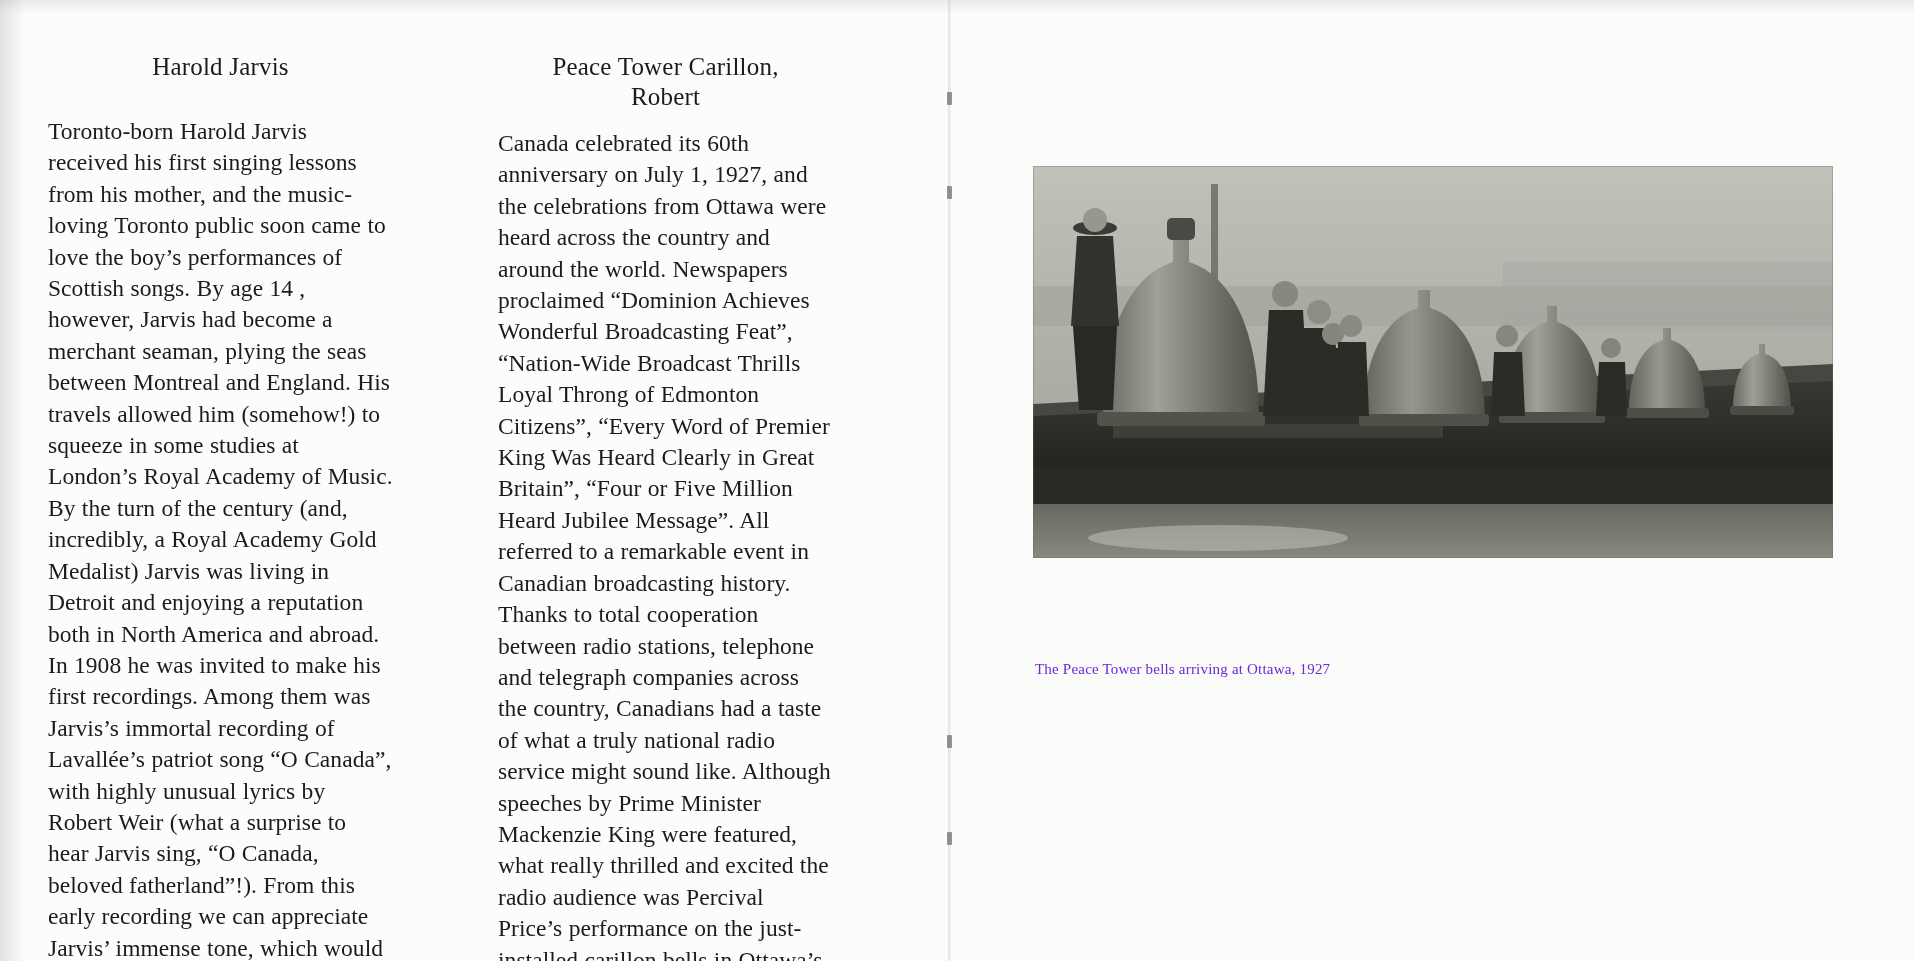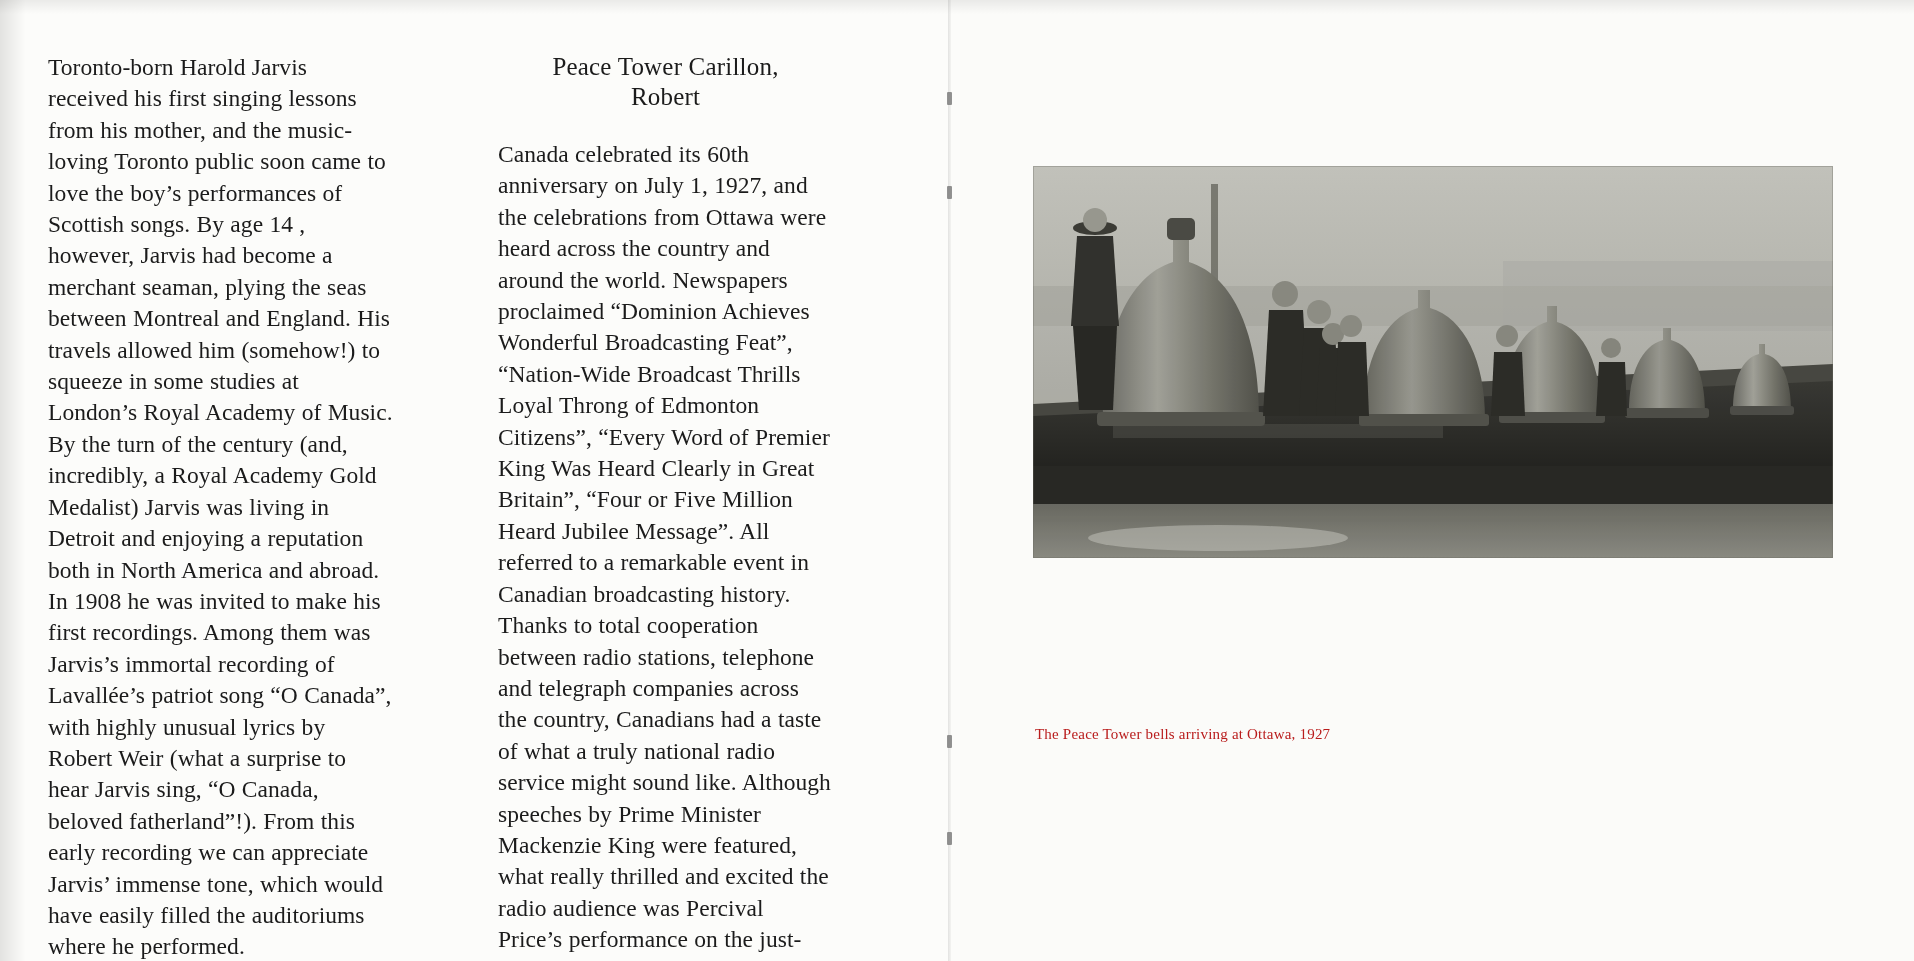--- a/index.html
+++ b/index.html
@@ -81,21 +81,21 @@
   .col-right { left: 498px; width: 335px; }
 
   .col-heading {
     font-size: 25px;
     line-height: 30px;
     text-align: center;
     margin: 0 0 34px 0;
     font-weight: normal;
     letter-spacing: .2px;
   }
-  .col-heading.two-line { margin-bottom: 27px; }
+  .col-heading.two-line { margin-bottom: 16px; }
 
   .col-body {
     font-size: 23.5px;
     line-height: 31.4px;
     text-align: left;
     margin: 0;
     letter-spacing: .05px;
     word-spacing: .4px;
   }
   .col-right .col-body { margin-top: 0; }
@@ -112,25 +112,25 @@
     position: absolute;
     inset: 0;
     overflow: hidden;
     background: #8d8d86;
   }
   .photo svg { display: block; }
 
   .photo-caption {
     position: absolute;
     left: 1035px;
-    top: 725px;
+    top: 660px;
     width: 700px;
     font-size: 15px;
     line-height: 18px;
-    color: #b91c1c;
+    color: #6d28d9;
     letter-spacing: .2px;
   }
 </style>
 </head>
 <body>
 
 <div class="page">
 
   <div class="paper-left"></div>
   <div class="paper-right"></div>
@@ -138,20 +138,21 @@
   <div class="edge-shadow-left"></div>
   <div class="edge-shadow-top"></div>
 
   <div class="gutter"></div>
   <div class="staple s1"></div>
   <div class="staple s2"></div>
   <div class="staple s3"></div>
   <div class="staple s4"></div>
 
   <div class="col col-left">
+    <h2 class="col-heading">Harold Jarvis</h2>
     <p class="col-body">Toronto-born Harold Jarvis received his first singing lessons from his mother, and the music-loving Toronto public soon came to love the boy’s performances of Scottish songs. By age 14 , however, Jarvis had become a merchant seaman, plying the seas between Montreal and England. His travels allowed him (somehow!) to squeeze in some studies at London’s Royal Academy of Music. By the turn of the century (and, incredibly, a Royal Academy Gold Medalist) Jarvis was living in Detroit and enjoying a reputation both in North America and abroad. In 1908 he was invited to make his first recordings. Among them was Jarvis’s immortal recording of Lavallée’s patriot song “O Canada”, with highly unusual lyrics by Robert Weir (what a surprise to hear Jarvis sing, “O Canada, beloved fatherland”!). From this early recording we can appreciate Jarvis’ immense  tone, which would have easily filled the auditoriums where he performed.</p>
   </div>
 
   <div class="col col-right">
     <h2 class="col-heading two-line">
       <span>Peace Tower Carillon,</span><br>
       <span>Robert</span>
     </h2>
     <p class="col-body">Canada celebrated its 60th anniversary on July 1, 1927, and the celebrations from Ottawa were heard across the country and around the world. Newspapers proclaimed “Dominion Achieves Wonderful Broadcasting Feat”, “Nation-Wide Broadcast Thrills Loyal Throng of Edmonton Citizens”, “Every Word of Premier King Was Heard Clearly in Great Britain”, “Four or Five Million Heard Jubilee Message”.  All referred to a remarkable event in Canadian broadcasting history. Thanks to total cooperation between radio stations, telephone and telegraph companies across the country, Canadians had a taste of what a truly national radio service might sound like.  Although speeches by Prime Minister Mackenzie King were featured, what really thrilled and excited the radio audience was Percival Price’s performance on the just-installed carillon bells in Ottawa’s Peace Tower. Microphones from the Canadian division of the Victor Talking Machine Company were in Ottawa that day, simultaneously recording the performance that thrills us even today.</p>
   </div>

